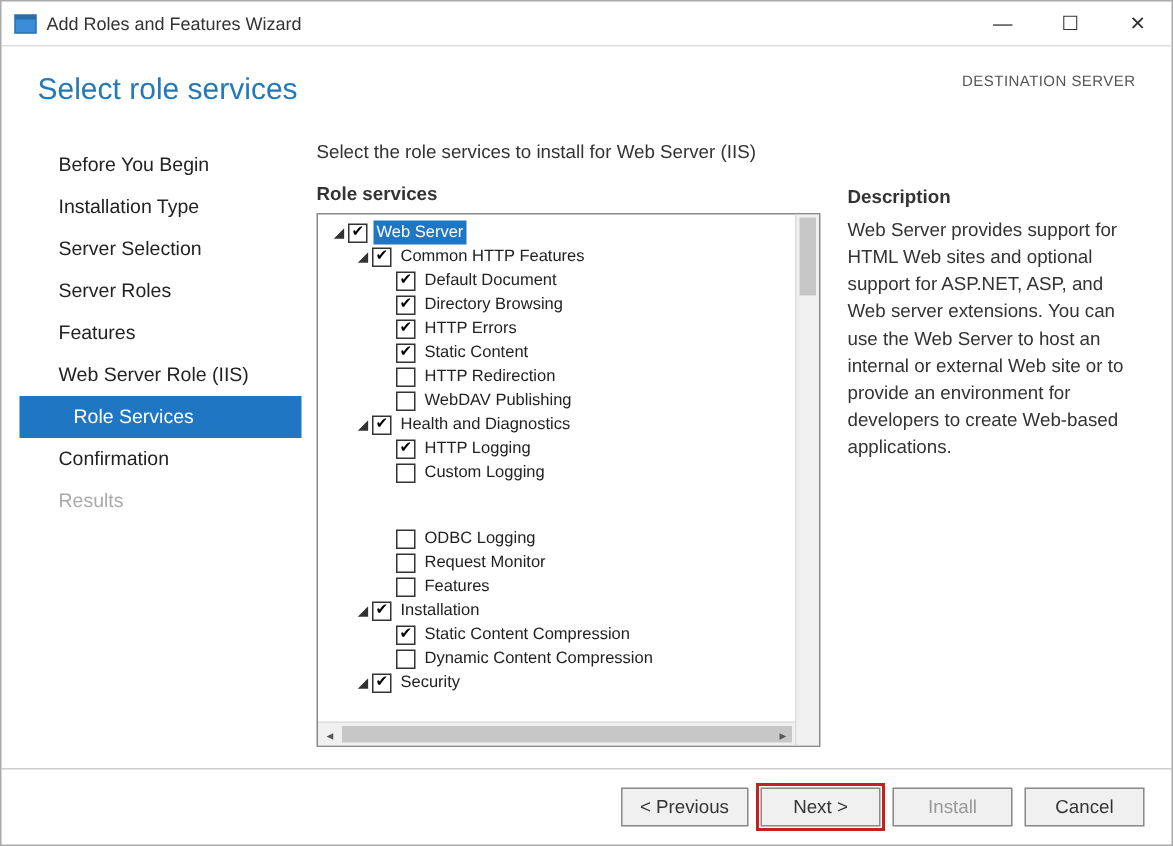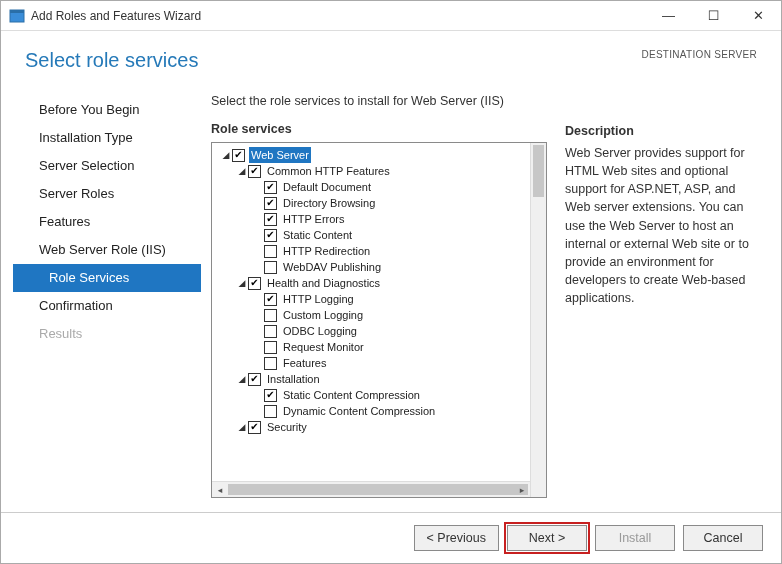--- a/index.html
+++ b/index.html
@@ -146,21 +146,21 @@
                   <div class="tree-node" style="padding-left: 40px;">
                     <span class="caret empty">◢</span>
                     <span class="cb checked"></span>
                     <span class="node-lbl">HTTP Logging</span>
                   </div>
                   <div class="tree-node" style="padding-left: 40px;">
                     <span class="caret empty">◢</span>
                     <span class="cb"></span>
                     <span class="node-lbl">Custom Logging</span>
                   </div>
-                  <div class="tree-node" style="padding-left: 40px;">
+                  <div class="tree-node" style="padding-left: 40px; margin-top: 28px;">
                     <span class="caret empty">◢</span>
                     <span class="cb"></span>
                     <span class="node-lbl">ODBC Logging</span>
                   </div>
                   <div class="tree-node" style="padding-left: 40px;">
                     <span class="caret empty">◢</span>
                     <span class="cb"></span>
                     <span class="node-lbl">Request Monitor</span>
                   </div>
                   <div class="tree-node" style="padding-left: 40px;">

